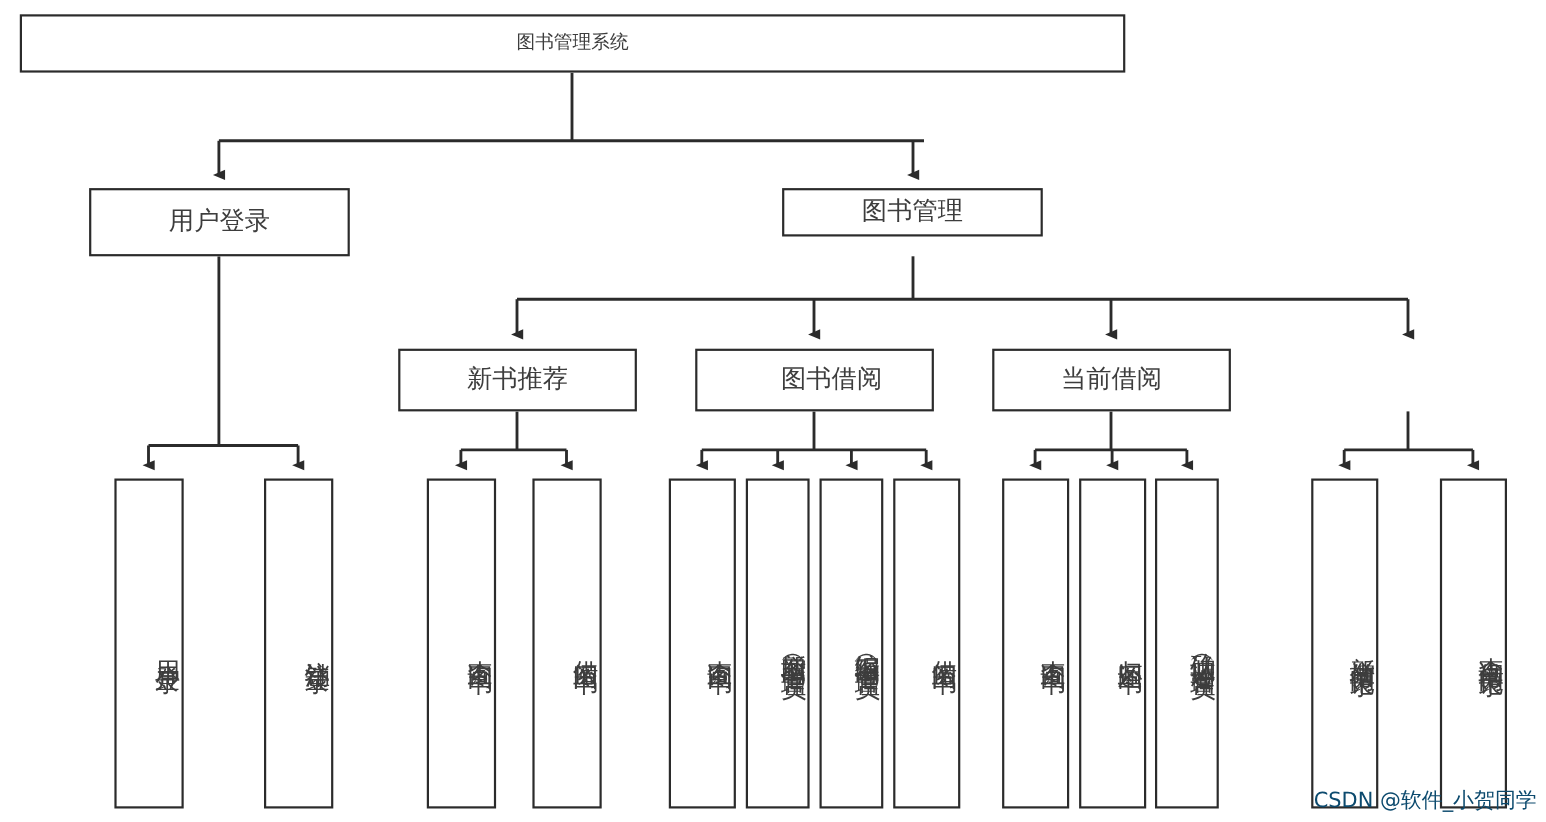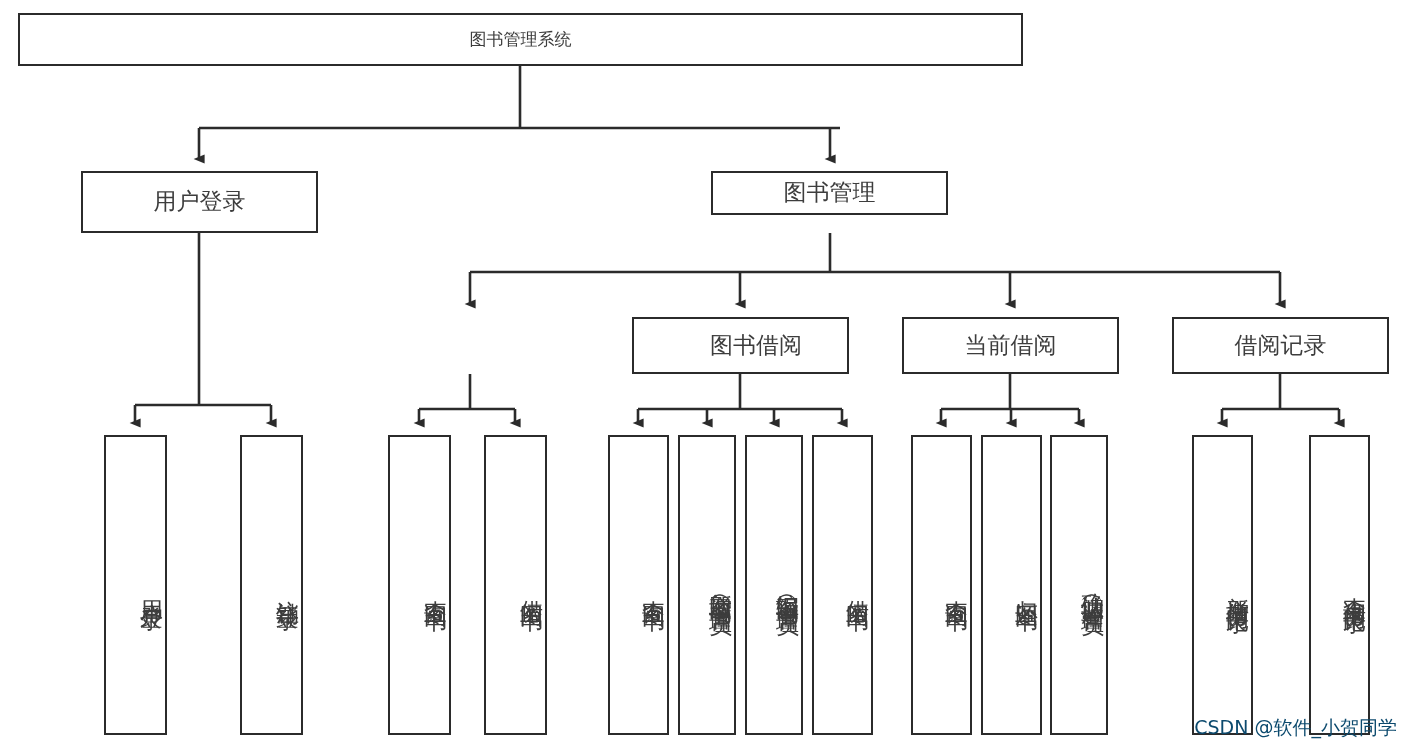--- a/index.html
+++ b/index.html
@@ -146,29 +146,29 @@
     <span class="label">图书管理系统</span>
   </div>
 
   <div class="node node-l2" style="left:81px; top:171px; width:237px; height:62px;">
     <span class="label">用户登录</span>
   </div>
   <div class="node node-l2" style="left:711px; top:171px; width:237px; height:44px;">
     <span class="label">图书管理</span>
   </div>
 
+  <div class="node node-l3" style="left:362px; top:317px; width:217px; height:57px;">
+    <span class="label">新书推荐</span>
+  </div>
   <div class="node node-l3" style="left:632px; top:317px; width:217px; height:57px;padding-left:31px;">
     <span class="label">图书借阅</span>
   </div>
   <div class="node node-l3" style="left:902px; top:317px; width:217px; height:57px;">
     <span class="label">当前借阅</span>
   </div>
-  <div class="node node-l3" style="left:1172px; top:317px; width:217px; height:57px;">
-    <span class="label">借阅记录</span>
-  </div>
 
   <div class="node node-leaf" style="left:104px; top:435px; width:63px; height:300px;">
     <span class="label">用户登录</span>
   </div>
   <div class="node node-leaf" style="left:240px; top:435px; width:63px; height:300px;">
     <span class="label">注销登录</span>
   </div>
 
   <div class="node node-leaf" style="left:388px; top:435px; width:63px; height:300px;">
     <span class="label">查询图书</span>

